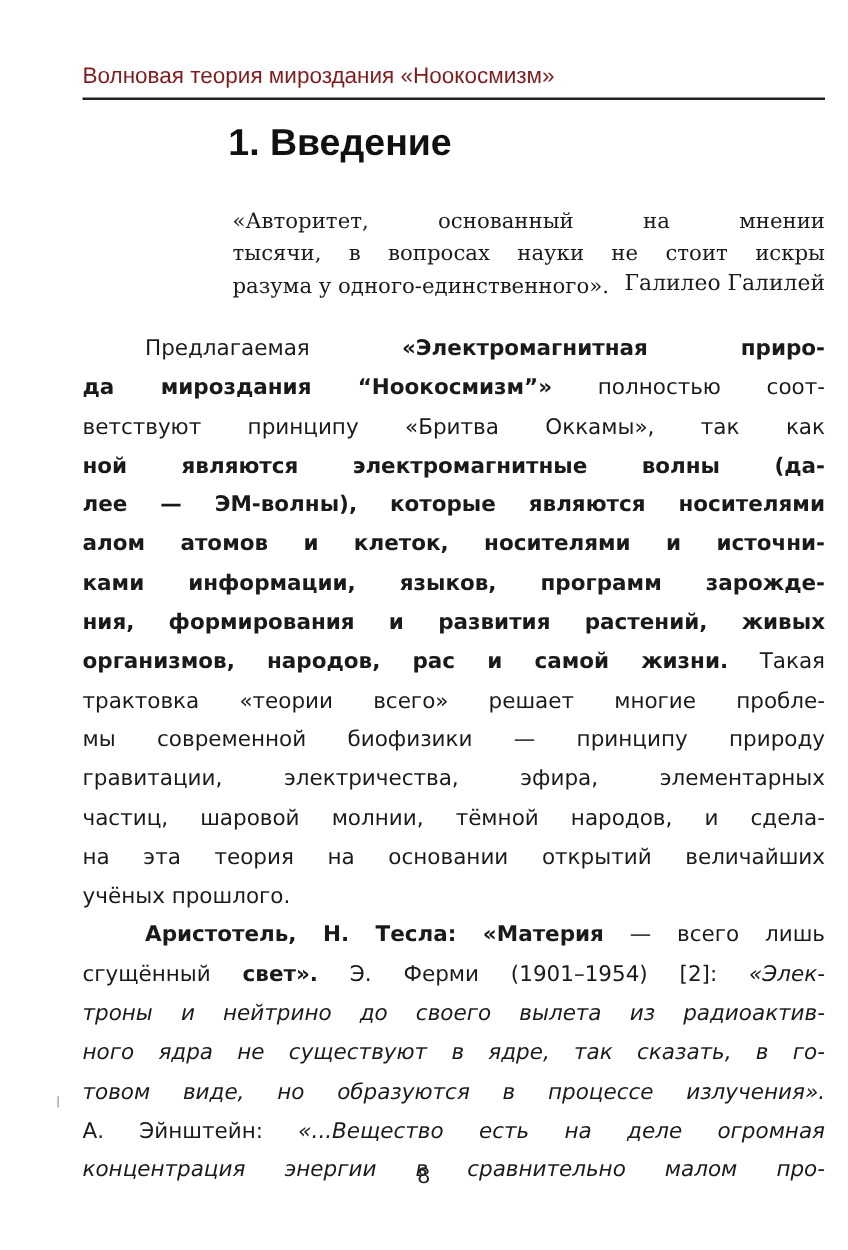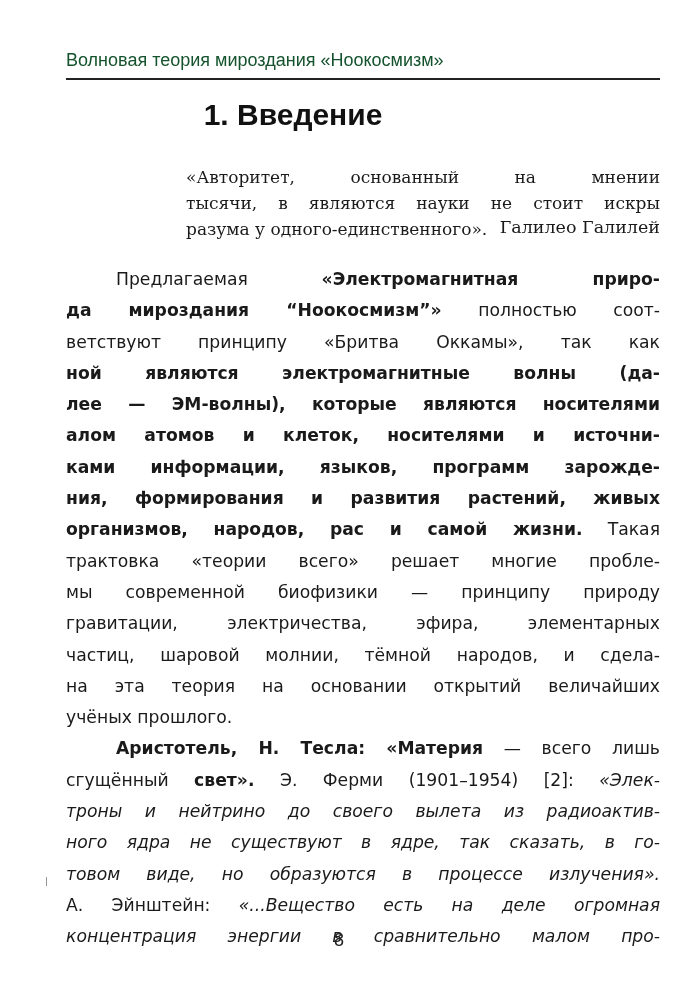--- a/index.html
+++ b/index.html
@@ -1,26 +1,26 @@
 <!DOCTYPE html>
 <html><head>
   <meta charset="utf-8">
   <style>
     html, body { margin: 0; padding: 0; background: #ffffff; }
     body { width: 678px; height: 1000px; position: relative; overflow: hidden; color: #1a1a1a; }
     .running-head {
       position: absolute; left: 66px; top: 50px;
-      font-family: "Liberation Sans", sans-serif; font-size: 18px; color: #14532d;
+      font-family: "Liberation Sans", sans-serif; font-size: 18px; color: #7f1d1d;
     }
     .rule {
       position: absolute; left: 66px; top: 78px; width: 594px; height: 2px; background: #222;
     }
     .chapter-title {
       position: absolute; left: 0; width: 544px; top: 98px; text-align: center;
-      font-family: "Liberation Sans", sans-serif; font-weight: bold; font-size: 30px; color: #111; margin-left: 21px;
+      font-family: "Liberation Sans", sans-serif; font-weight: bold; font-size: 30px; color: #111;
     }
     .epigraph {
       position: absolute; left: 186px; top: 164px; width: 474px;
       font-family: "DejaVu Serif", serif; font-size: 17px; line-height: 26px; text-align: justify;
       text-align-last: left;
     }
     .epigraph-author {
       position: absolute; right: 18px; top: 217px;
       font-family: "DejaVu Serif", serif; font-size: 17.5px; margin-left: 36px;
     }
@@ -44,21 +44,21 @@
 </head>
 <body>
 
 <div class="running-head">Волновая теория мироздания «Ноокосмизм»</div>
 <div class="rule"></div>
 
 <div class="chapter-title">1. Введение</div>
 
 <div class="epigraph">
   <span class="line" style="display:block;text-align:justify;text-align-last:justify;padding-left:0;">«Авторитет, основанный на мнении</span>
-  <span style="display:block;text-align:justify;text-align-last:justify;">тысячи, в являются науки не стоит искры</span>
+  <span style="display:block;text-align:justify;text-align-last:justify;">тысячи, в вопросах науки не стоит искры</span>
   <span style="display:block;">разума у одного-единственного».</span>
 </div>
 <div class="epigraph-author">Галилео Галилей</div>
 
 <div class="body-text">
   <div>
     <span class="line indent"><span>Предлагаемая </span><b>«Электромагнитная приро-</b></span>
     <span class="line"><b>да мироздания “Ноокосмизм”»</b><span> полностью соот-</span></span>
     <span class="line">ветствуют принципу «Бритва Оккамы», так как</span>
     <b class="line">ной являются электромагнитные волны (да-</b>

